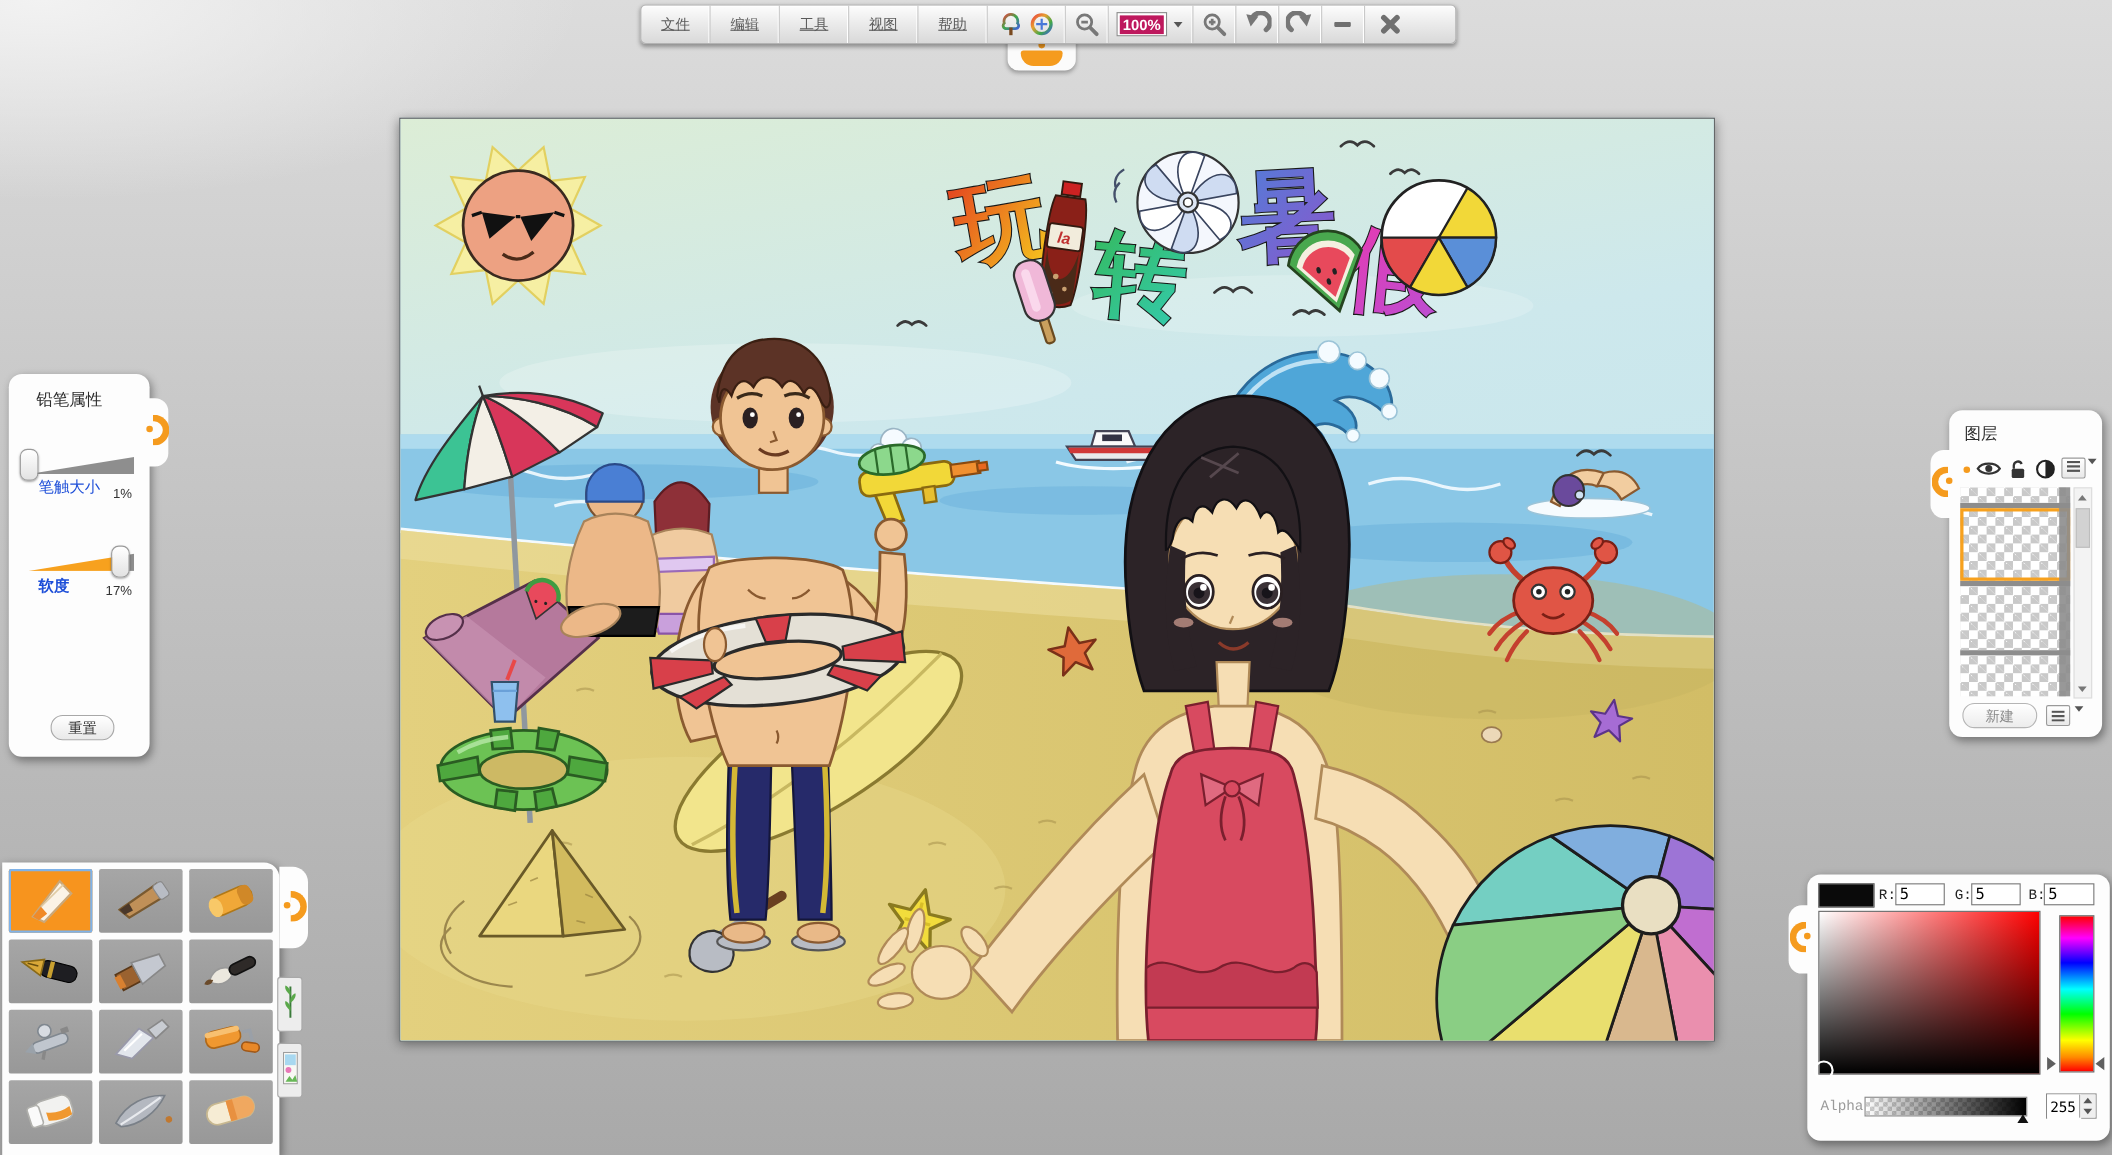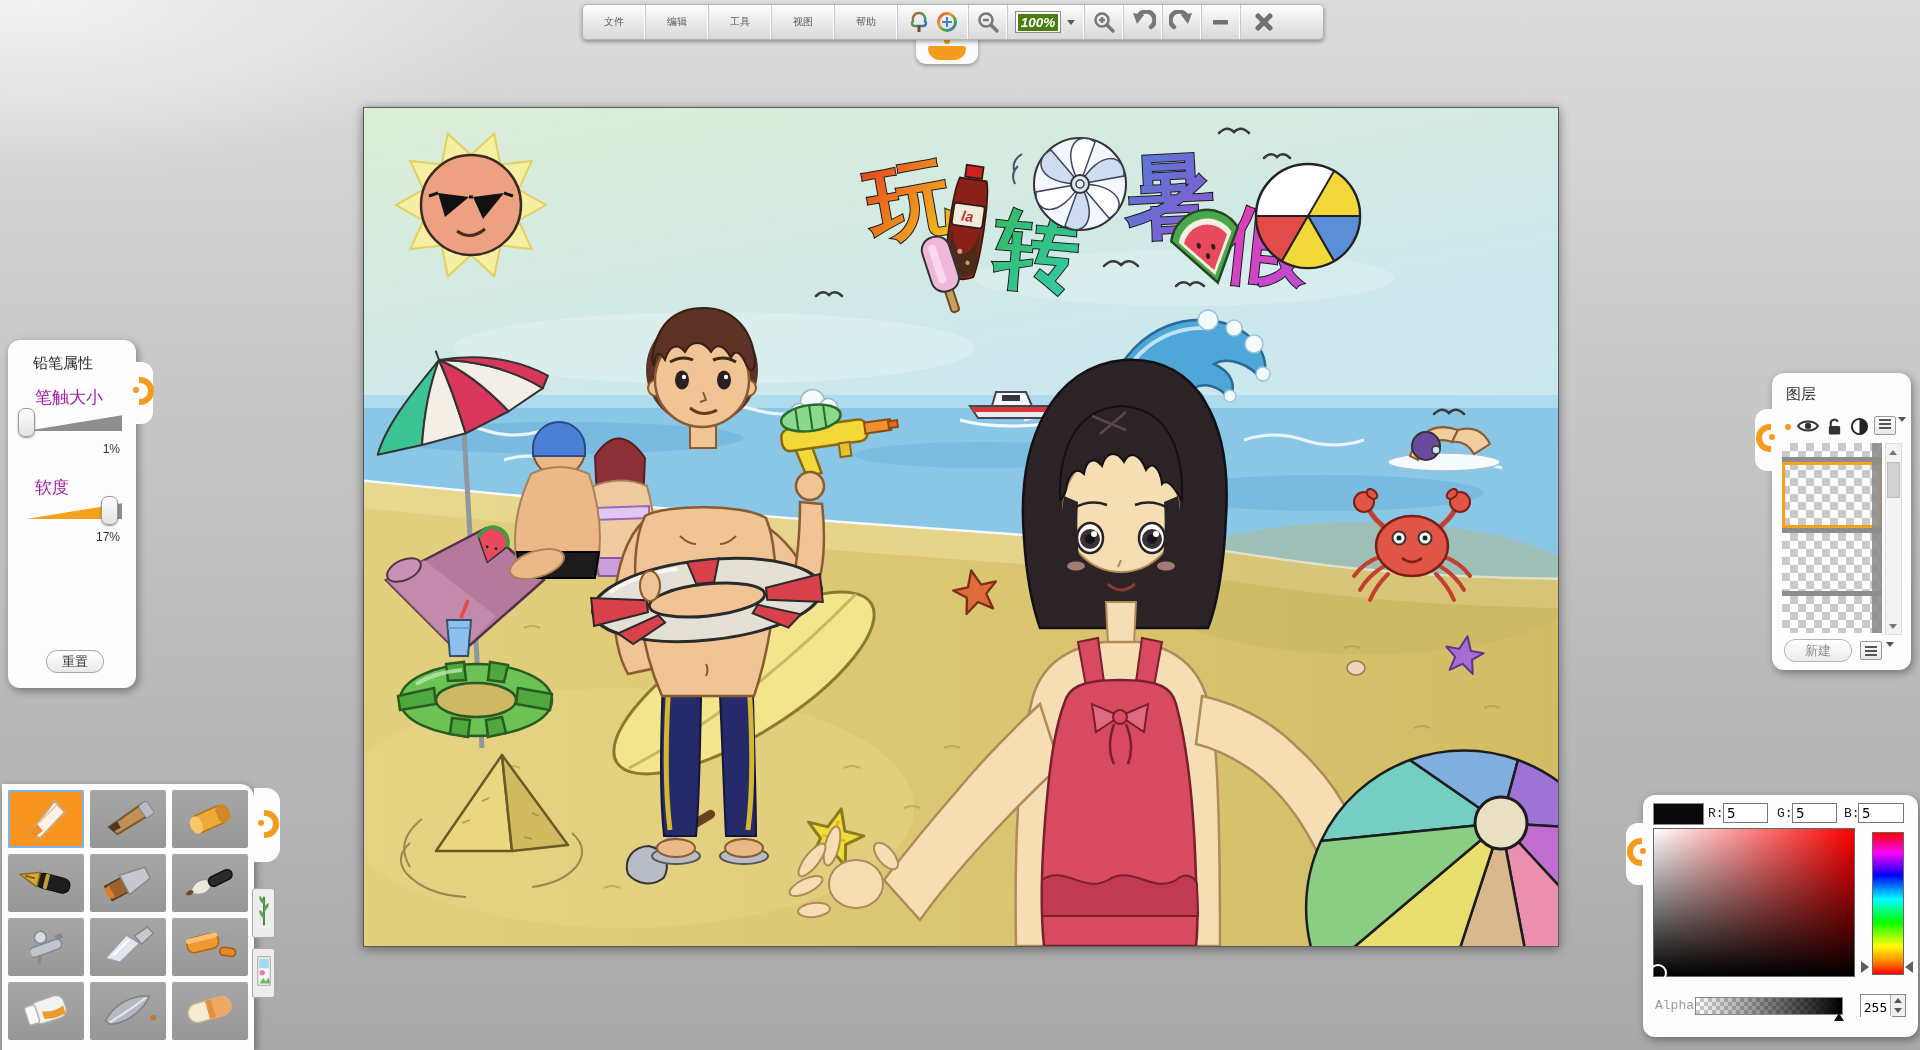--- a/index.html
+++ b/index.html
@@ -8,46 +8,46 @@
     background:radial-gradient(ellipse 700px 260px at 2% 0%,#f2f2f2,rgba(255,255,255,0) 70%),
                linear-gradient(180deg,#dcdcdc 0%,#c6c6c6 40%,#a9a9a9 100%);}
   
   .canvas-wrap{position:absolute;left:363px;top:107px;width:1194px;height:838px;
     border:1px solid #5a5a5a;box-shadow:0 2px 10px rgba(0,0,0,.45);background:#cfe9f2;}
   .canvas-wrap svg{display:block}
   
   .toolbar{position:absolute;left:582px;top:4px;width:740px;height:34px;display:flex;align-items:stretch;
     background:linear-gradient(#fdfdfd,#ececec 45%,#d9d9d9);border:1px solid #b3b3b3;border-radius:5px;
     box-shadow:0 2px 4px rgba(0,0,0,.35), inset 0 1px 0 #fff;z-index:30;}
-  .tb-btn{display:flex;align-items:center;justify-content:center;color:#5a5a5a;font-size:10px;
-    border-right:1px solid #c9c9c9;box-shadow:inset -1px 0 0 #fff;cursor:default;}
+  .tb-btn{display:flex;align-items:center;justify-content:center;color:#5a5a5a;font-size:13px;
+    border-right:1px solid #c9c9c9;box-shadow:inset -1px 0 0 #fff;cursor:default;text-decoration:underline;}
   .tb-btn.menu{width:62px;}
   .tb-btn.icon{width:38px;}
   .tb-btn.last{border-right:none;box-shadow:none;width:46px;}
   .tb-btn.pair{width:70px;gap:4px;}
   .tb-btn svg{display:block}
   .combo{width:76px;display:flex;align-items:center;justify-content:center;border-right:1px solid #c9c9c9;box-shadow:inset -1px 0 0 #fff;}
   .zoom-box{background:#fff;border:1px solid #8a8a8a;height:20px;display:flex;align-items:center;padding:0 2px;}
-  .zoom-sel{background:#4d7c0f;color:#fff;font-weight:bold;font-size:13.5px;padding:1px 3px;font-style:italic;}
+  .zoom-sel{background:#be185d;color:#fff;font-weight:bold;font-size:13.5px;padding:1px 3px;}
   .caret-btn{margin-left:4px;width:12px;height:20px;display:flex;align-items:center;justify-content:center;}
   .tri-down{width:0;height:0;border-left:4px solid transparent;border-right:4px solid transparent;border-top:5px solid #555;}
   .toolbar-tab{position:absolute;left:916px;top:37px;width:62px;height:27px;background:#fbfbfb;
     border-radius:0 0 10px 10px;box-shadow:0 2px 4px rgba(0,0,0,.3);z-index:29;}
   .tab-dot{position:absolute;left:28px;top:1px;width:6px;height:6px;border-radius:50%;background:#f59b1e;}
   .tab-smile{position:absolute;left:12px;top:9px;width:38px;height:14px;background:#f59b1e;border-radius:4px 4px 19px 19px;}
   
   .panel{position:absolute;background:#fdfdfd;border-radius:12px;box-shadow:2px 3px 8px rgba(0,0,0,.38);}
   .p-title{position:absolute;font-size:15px;color:#2e2e2e;}
   .h-tab{position:absolute;background:#fdfdfd;z-index:-0;}
   .h-arc-r{position:absolute;width:9px;height:16px;border:6px solid #f59b1e;border-left:0;border-radius:0 16px 16px 0;}
   .h-arc-l{position:absolute;width:9px;height:16px;border:6px solid #f59b1e;border-right:0;border-radius:16px 0 0 16px;}
   .h-dot{position:absolute;width:6px;height:6px;border-radius:50%;background:#f59b1e;}
   
   .pencil-panel{left:8px;top:340px;width:128px;height:348px;}
-  .pp-label{position:absolute;font-size:17px;color:#a21caf;}
+  .pp-label{position:absolute;font-size:14px;color:#1d4ed8;margin-top:48px;}
   .wedge{position:absolute;left:18px;width:96px;height:17px;clip-path:polygon(0 100%,100% 8%,100% 100%);}
   .wedge.size{background:#8e8e8e;}
   .wedge.soft{background:linear-gradient(90deg,#f7a11e 0 86%,#8e8e8e 86%);}
   .slider-handle{position:absolute;width:15px;height:27px;background:linear-gradient(#ffffff,#e2e2e2);
     border:1px solid #9a9a9a;border-radius:7px;box-shadow:0 1px 2px rgba(0,0,0,.4);}
   .pct{position:absolute;right:16px;font-size:12px;color:#333;}
   .reset-btn{position:absolute;left:38px;top:310px;width:56px;height:21px;border:1px solid #a8a8a8;border-radius:11px;
     background:linear-gradient(#fff,#e9e9e9);font-size:13px;color:#333;display:flex;align-items:center;justify-content:center;}
   
   .tool-panel{left:2px;top:784px;width:252px;height:266px;border-radius:0 14px 0 0;}
@@ -637,21 +637,21 @@
       <span class="h-dot" style="left:2px;top:25px;"></span>
       <span class="h-arc-r" style="left:8px;top:15px;"></span>
     </div>
     <div class="p-title" style="left:25px;top:14px;">铅笔属性</div>
     <div class="pp-label" style="left:27px;top:46px;">笔触大小</div>
     <div>
       <div class="wedge size" style="top:74px;"></div>
       <div class="slider-handle" style="left:10px;top:68px;"></div>
     </div>
     <div class="pct" style="top:102px;">1%</div>
-    <div class="pp-label" style="left:27px;top:136px;">软度</div>
+    <div class="pp-label" style="left:27px;top:136px;font-weight:bold;">软度</div>
     <div>
       <div class="wedge soft" style="top:162px;"></div>
       <div class="slider-handle" style="left:93px;top:156px;"></div>
     </div>
     <div class="pct" style="top:190px;">17%</div>
     <div class="reset-btn">重置</div>
   </div>
 
   <div class="panel tool-panel">
     <div class="h-tab" style="left:252px;top:4px;width:26px;height:74px;border-radius:0 14px 14px 0;">

